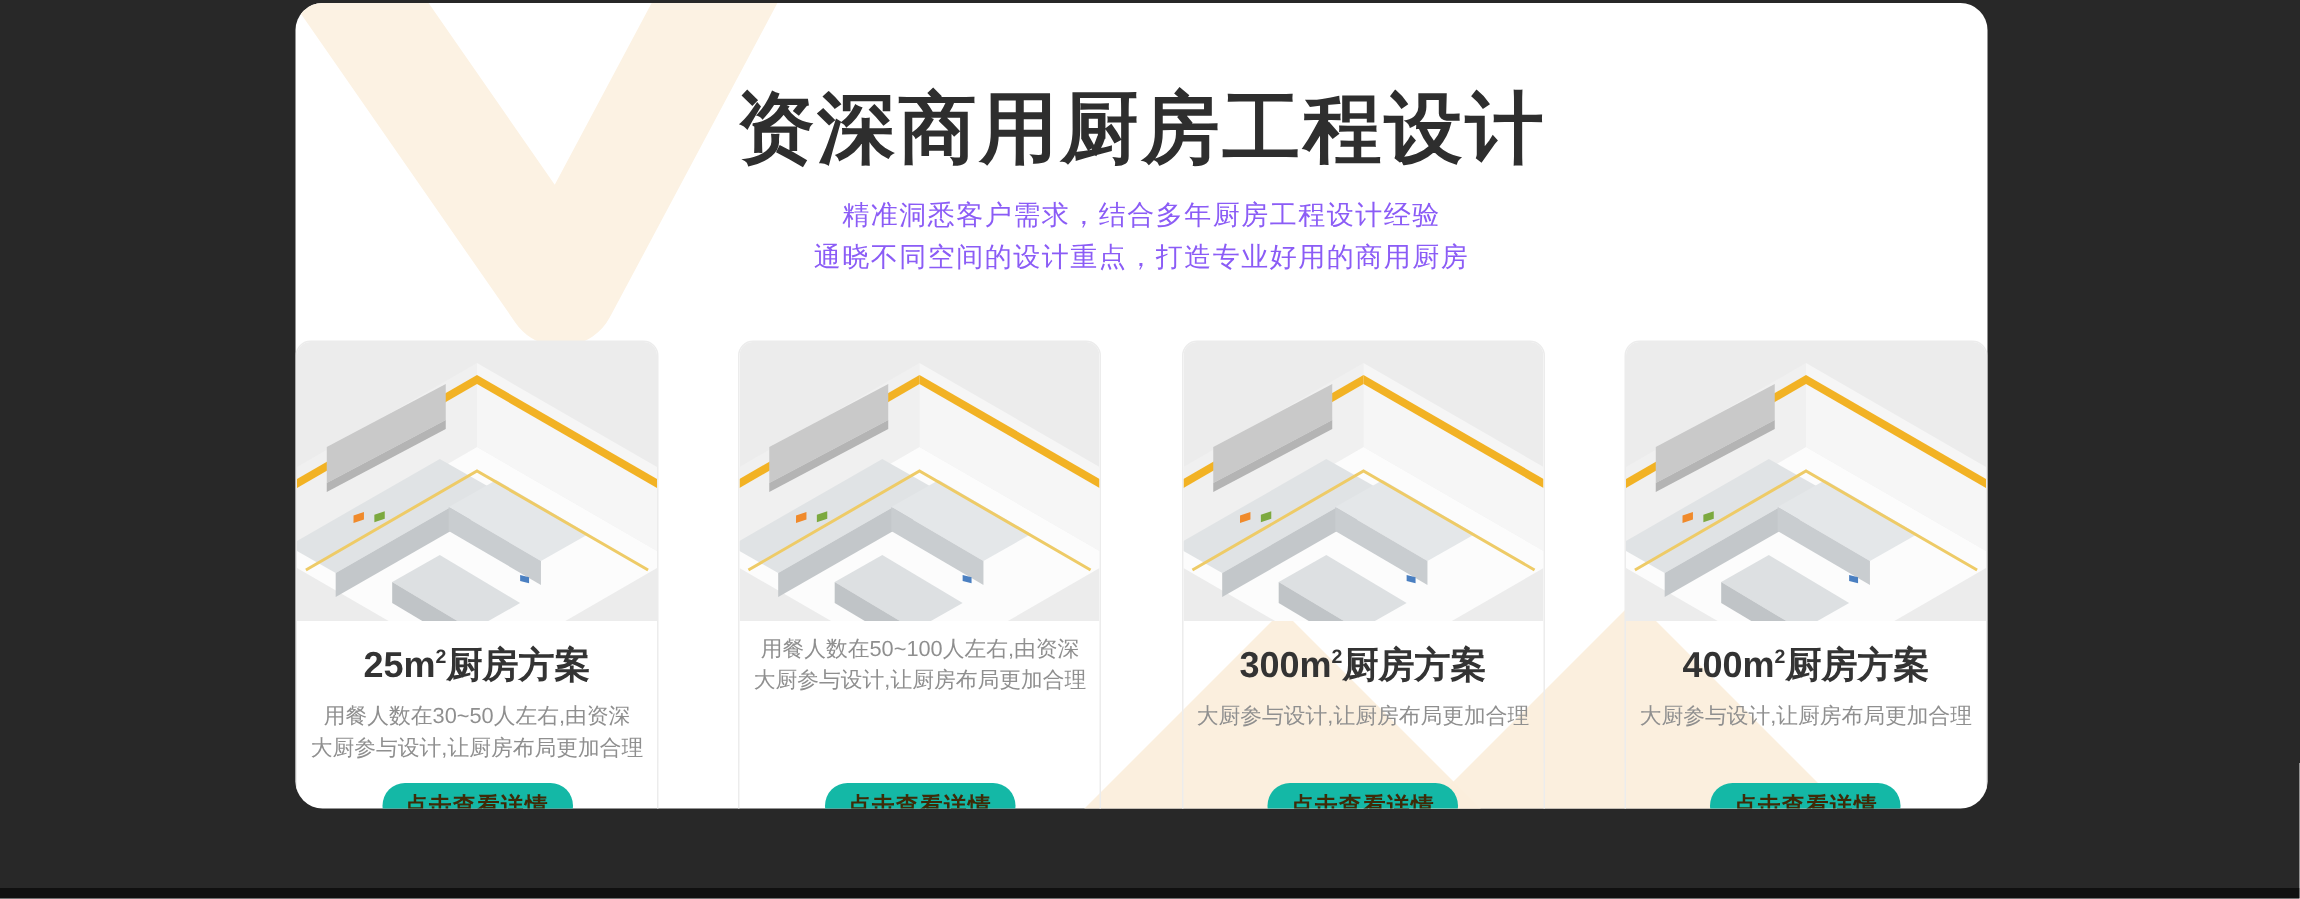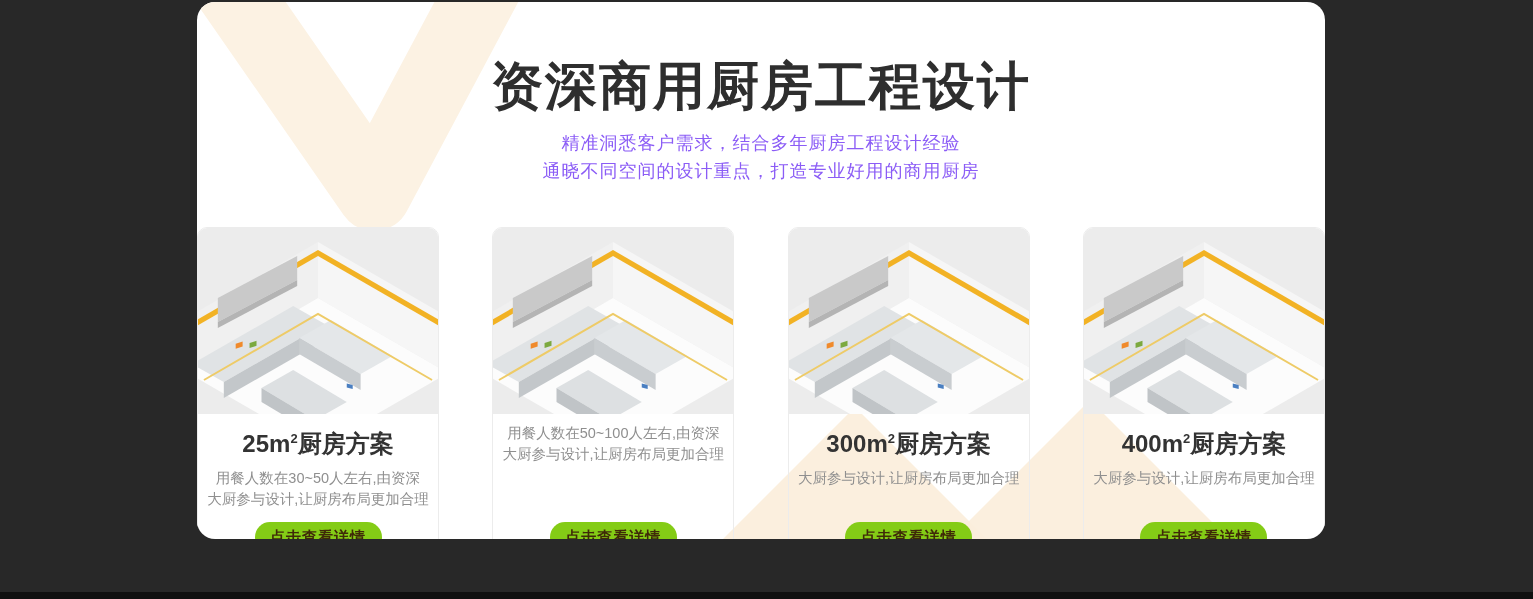--- a/index.html
+++ b/index.html
@@ -98,21 +98,21 @@
     text-align: center;
   }
   .card-desc span { display: block; }
 
   .detail-btn {
     margin-top: auto;
     margin-bottom: 10px;
     width: 127px; height: 30px;
     border: none;
     border-radius: 15px;
-    background: #84cc16;
+    background: #14b8a6;
     color: #3f2a08;
     font-family: inherit;
     font-size: 15px;
     font-weight: 700;
     letter-spacing: 1px;
     cursor: pointer;
     display: flex; align-items: center; justify-content: center;
     flex: none;
   }
 

